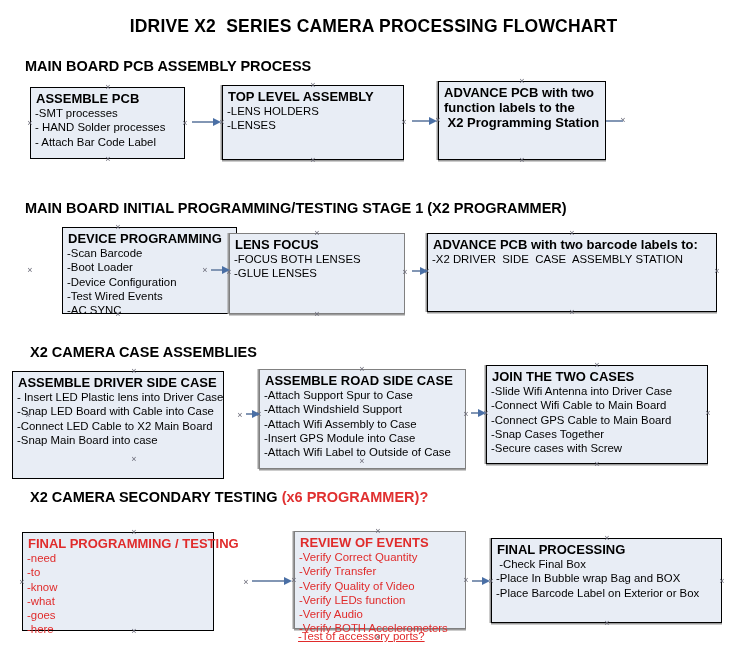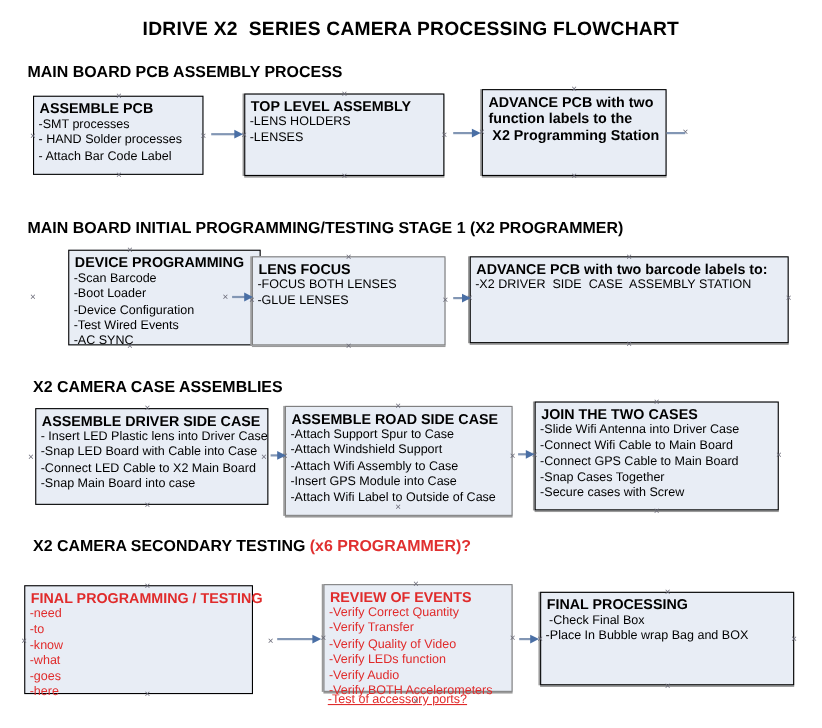--- a/index.html
+++ b/index.html
@@ -196,21 +196,21 @@
 <div class="handle" style="left:572px; top:233px;"></div>
 <div class="handle" style="left:572px; top:312px;"></div>
 <div class="handle" style="left:427px; top:271px;"></div>
 <div class="handle" style="left:717px; top:271px;"></div>
 
 <div class="arrow" style="left:211px; top:269px; width:12px;"></div>
 <div class="arrow" style="left:412px; top:270px; width:9px;"></div>
 
 <div class="section-title" style="left:30px; top:344px;">X2 CAMERA CASE ASSEMBLIES</div>
 
-<div class="node" style="left:32px; top:371px; width:212px; height:88px;">
+<div class="node" style="left:12px; top:371px; width:212px; height:108px;">
   <div class="node-title">ASSEMBLE DRIVER SIDE CASE</div>
   <div class="node-line">- Insert LED Plastic lens into Driver Case</div>
   <div class="node-line">-Snap LED Board with Cable into Case</div>
   <div class="node-line">-Connect LED Cable to X2 Main Board</div>
   <div class="node-line">-Snap Main Board into case</div>
 </div>
 <div class="handle" style="left:134px; top:371px;"></div>
 <div class="handle" style="left:134px; top:459px;"></div>
 <div class="handle" style="left:28px;  top:415px;"></div>
 <div class="handle" style="left:240px; top:415px;"></div>
@@ -239,21 +239,21 @@
 <div class="handle" style="left:597px; top:365px;"></div>
 <div class="handle" style="left:597px; top:464px;"></div>
 <div class="handle" style="left:486px; top:413px;"></div>
 <div class="handle" style="left:708px; top:413px;"></div>
 
 <div class="arrow" style="left:246px; top:413px; width:7px;"></div>
 <div class="arrow" style="left:471px; top:412px; width:8px;"></div>
 
 <div class="section-title" style="left:30px; top:489px;"><span>X2 CAMERA SECONDARY TESTING </span><span class="red-note">(x6 PROGRAMMER)?</span></div>
 
-<div class="node red" style="left:22px; top:532px; width:208px; height:99px;">
+<div class="node red" style="left:22px; top:532px; width:192px; height:99px;">
   <div class="node-title">FINAL PROGRAMMING / TESTING</div>
   <div class="node-line">-need</div>
   <div class="node-line">-to</div>
   <div class="node-line">-know</div>
   <div class="node-line">-what</div>
   <div class="node-line">-goes</div>
   <div class="node-line">-here</div>
 </div>
 <div class="handle" style="left:134px; top:532px;"></div>
 <div class="handle" style="left:134px; top:631px;"></div>
@@ -272,20 +272,21 @@
 <div class="overflow-line" style="left:298px; top:630px;">-Test of accessory ports?</div>
 <div class="handle" style="left:378px; top:531px;"></div>
 <div class="handle" style="left:378px; top:637px;"></div>
 <div class="handle" style="left:294px; top:580px;"></div>
 <div class="handle" style="left:466px; top:580px;"></div>
 
 <div class="node shadowed" style="left:491px; top:538px; width:231px; height:85px;">
   <div class="node-title">FINAL PROCESSING</div>
   <div class="node-line"> -Check Final Box</div>
   <div class="node-line">-Place In Bubble wrap Bag and BOX</div>
+  <div class="node-line">-Place Barcode Label on Exterior or Box</div>
 </div>
 <div class="handle" style="left:607px; top:538px;"></div>
 <div class="handle" style="left:607px; top:623px;"></div>
 <div class="handle" style="left:491px; top:581px;"></div>
 <div class="handle" style="left:722px; top:581px;"></div>
 
 <div class="arrow" style="left:252px; top:580px; width:33px;"></div>
 <div class="arrow" style="left:472px; top:580px; width:11px;"></div>
 
 </body></html>

